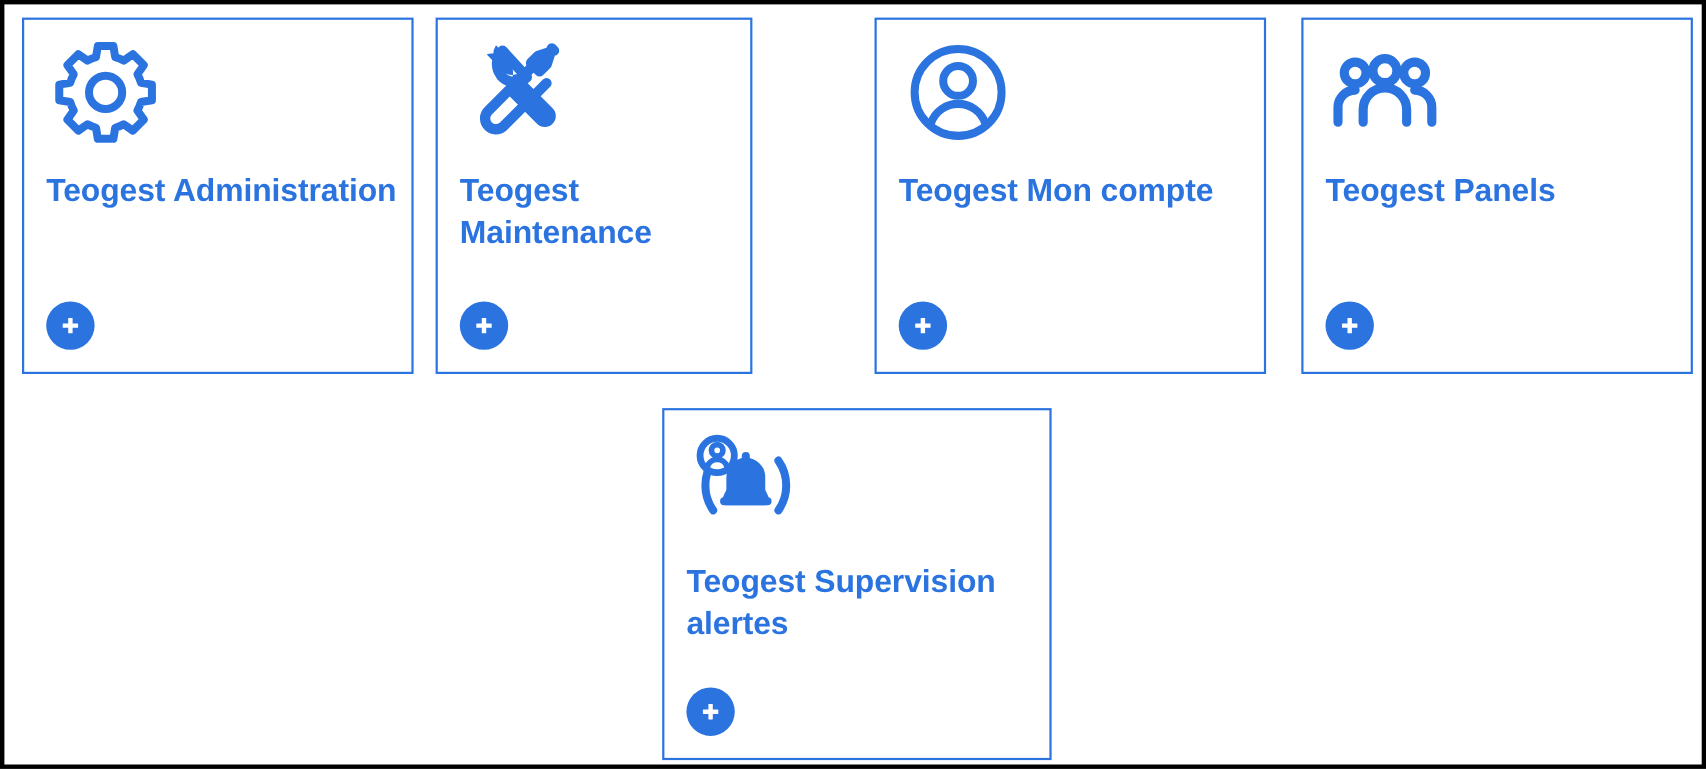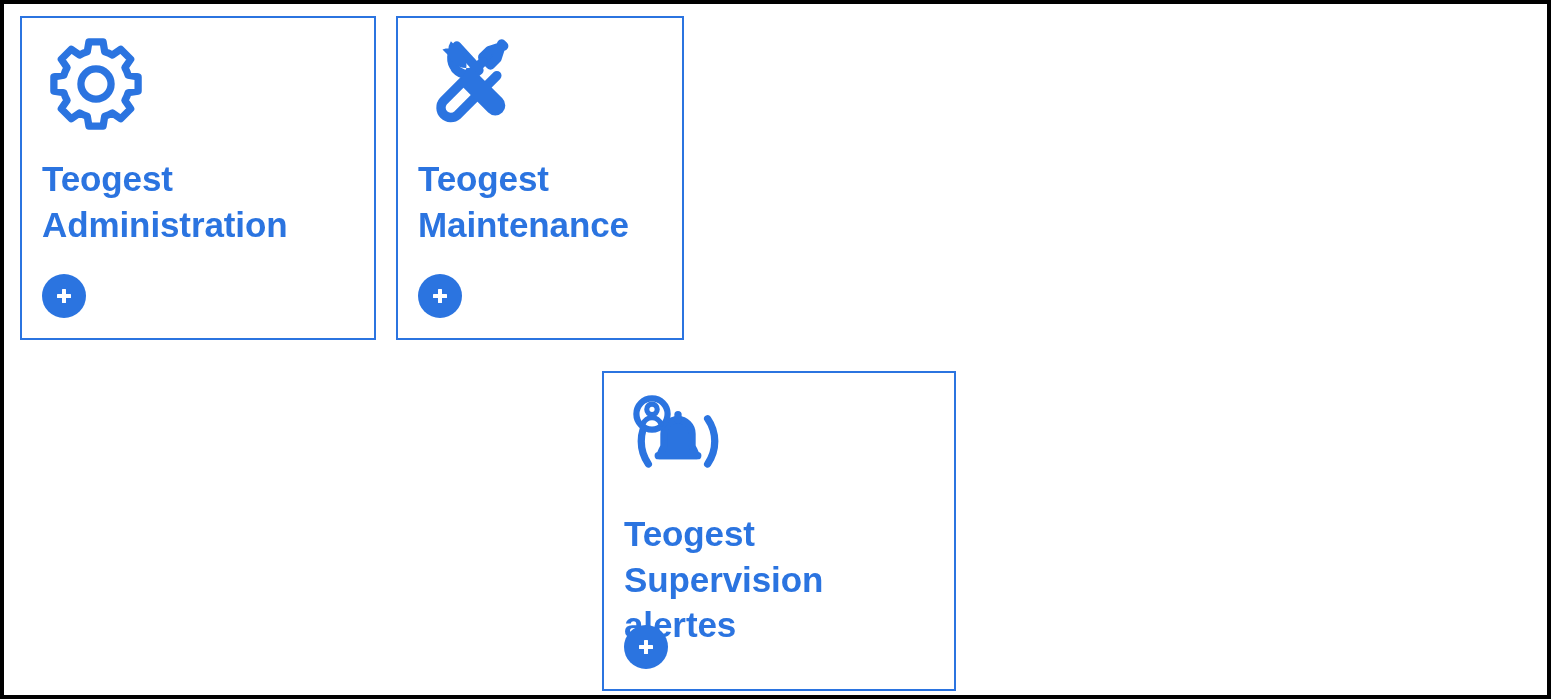--- a/index.html
+++ b/index.html
@@ -62,21 +62,21 @@
     display: block;
     width: 100%;
     height: 100%;
   }
 
   .tile-title {
     position: absolute;
     left: 20px;
     top: 138px;
     right: 10px;
-    font-size: 35px;
+    font-size: 29px;
     font-weight: bold;
     line-height: 1.3;
     color: #2b74e0;
     letter-spacing: -0.1px;
   }
 
   .tile-add {
     position: absolute;
     left: 20px;
     bottom: 20px;
@@ -143,21 +143,53 @@
           <path d="M35.5 13.5a16 16 0 0 0-1.2 21.8l-0.2 0.2a16 16 0 0 0 22.6 1.3L35.5 13.5z" fill="none"></path>
           <path d="M21.6 16.9 32.9 28.2 41 20.1 29.7 8.8A16.8 16.8 0 0 0 49.2 33.8l30 30a9.6 9.6 0 0 1-13.6 13.6l-30-30A16.8 16.8 0 0 0 21.6 16.9z" fill="currentColor" stroke="none"></path>
         </svg>
       </span>
       <div class="tile-title">Teogest Maintenance</div>
       <button class="tile-add" aria-label="Add">
         <span class="plus-glyph"></span>
       </button>
     </div>
 
-
+    <div class="tile tile-r1 tile-3">
+      <span class="tile-icon">
+        <svg viewBox="0 0 100 100" fill="none" xmlns="http://www.w3.org/2000/svg" stroke="currentColor" stroke-width="7" stroke-linecap="round">
+          <circle cx="50" cy="50" r="38"></circle>
+          <circle cx="50" cy="40" r="13"></circle>
+          <path d="M26.5 76.5a25 25 0 0 1 47 0"></path>
+        </svg>
+      </span>
+      <div class="tile-title">Teogest Mon compte</div>
+      <button class="tile-add" aria-label="Add">
+        <span class="plus-glyph"></span>
+      </button>
+    </div>
+
+    <div class="tile tile-r1 tile-4">
+      <span class="tile-icon">
+        <svg viewBox="0 0 100 100" fill="none" xmlns="http://www.w3.org/2000/svg" stroke="currentColor" stroke-width="8" stroke-linecap="round">
+
+          <circle cx="24" cy="33" r="9.5"></circle>
+          <path d="M9 76V63a15 15 0 0 1 15-15"></path>
+
+          <circle cx="76" cy="33" r="9.5"></circle>
+          <path d="M91 76V63a15 15 0 0 0-15-15"></path>
+
+          <circle cx="50" cy="31" r="10.5"></circle>
+          <path d="M31 76V65a19 19 0 0 1 38 0v11"></path>
+        </svg>
+      </span>
+      <div class="tile-title">Teogest Panels</div>
+      <button class="tile-add" aria-label="Add">
+        <span class="plus-glyph"></span>
+      </button>
+    </div>
 
     <div class="tile tile-5">
       <span class="tile-icon">
         <svg viewBox="0 0 100 100" fill="none" xmlns="http://www.w3.org/2000/svg" stroke="currentColor" stroke-width="7" stroke-linecap="round" stroke-linejoin="round">
 
           <path d="M33 66c0-4 2.5-5.5 3.5-9.5V45a13.5 13.5 0 0 1 27 0v11.5c1 4 3.5 5.5 3.5 9.5H33z" fill="currentColor" stroke="currentColor"></path>
           <path d="M31 66h38" stroke-width="7"></path>
           <path d="M50 31.5v-5"></path>
 
           <path d="M21.5 30.5A38 38 0 0 0 21.5 74"></path>

